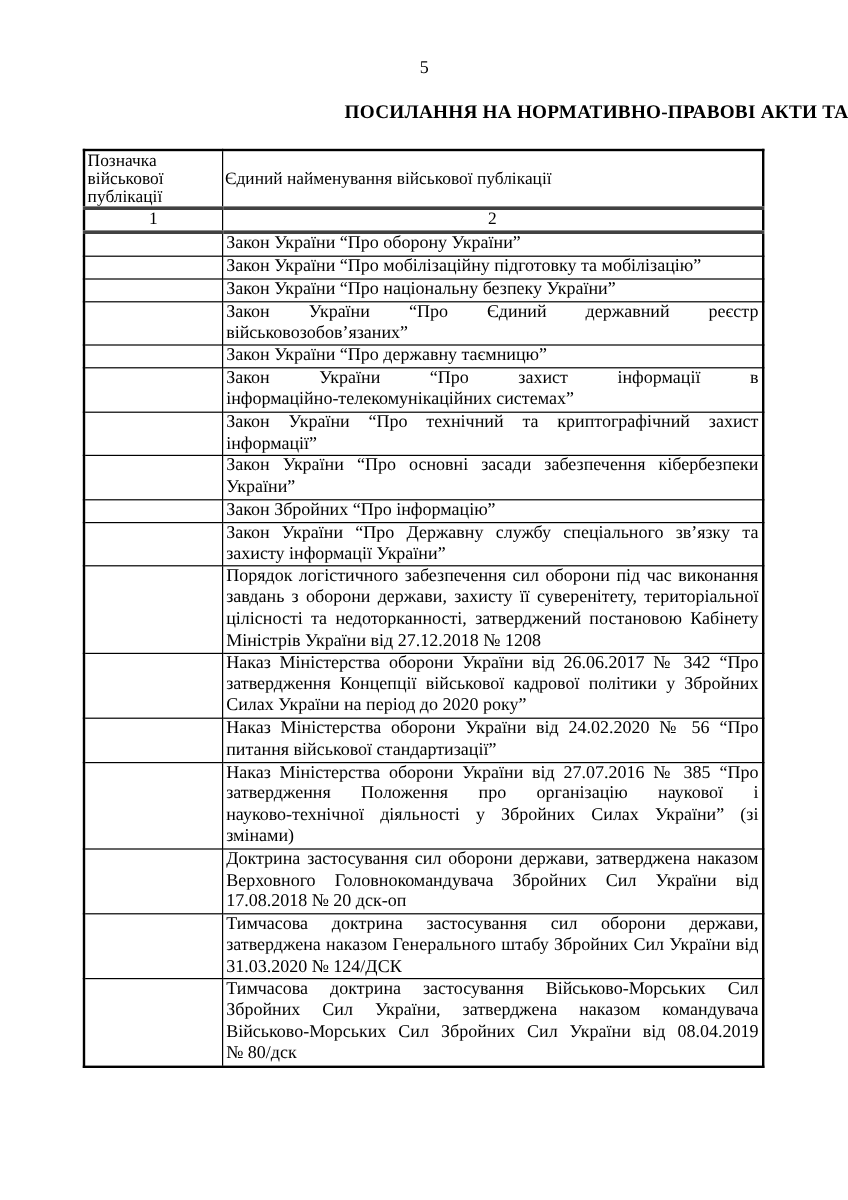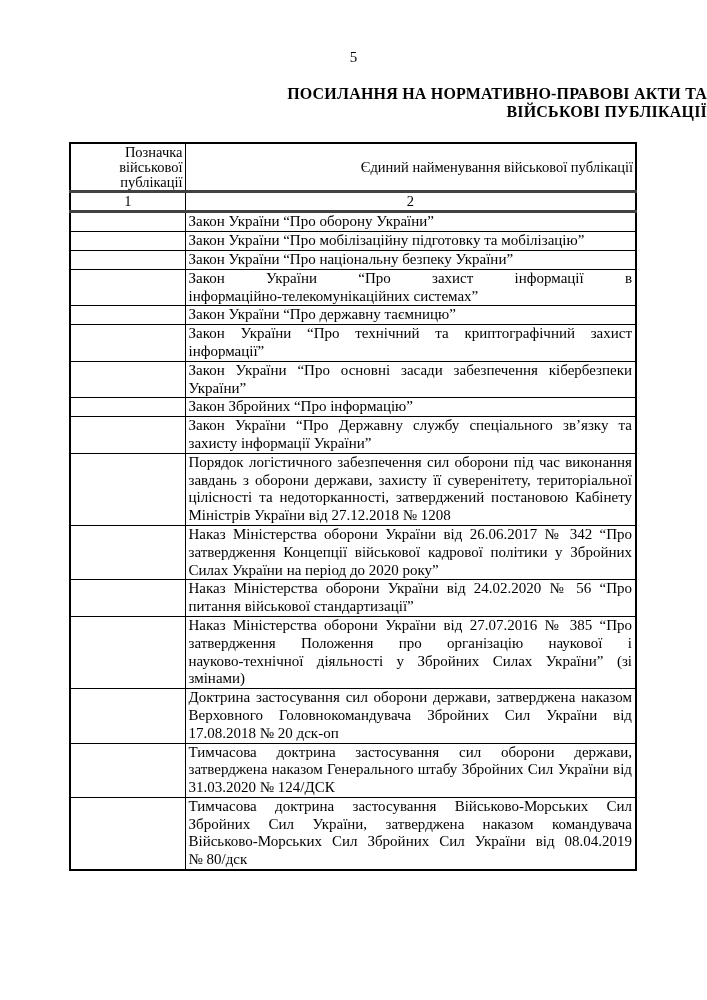--- a/index.html
+++ b/index.html
@@ -45,21 +45,21 @@
 
   .doc-table th,
   .doc-table td {
     border: 1px solid #000000;
     font-weight: normal;
     font-size: 14.5px;
     padding: 0;
     vertical-align: top;
   }
   tr.header-row th {
-    text-align: right;
+    text-align: left;
     vertical-align: middle;
     line-height: 14.8px;
     height: 44px;
     padding: 1px 2px;
     border-bottom: 3px solid var(--sep-color, #414141);
   }
   tr.index-row td {
     text-align: center;
     vertical-align: middle;
     line-height: 17px;
@@ -78,21 +78,20 @@
   }
 </style>
 </head>
 <body>
 
 <div class="page">
   <div class="page-number">5</div>
 
   <h1 class="title">
     <span>ПОСИЛАННЯ НА НОРМАТИВНО-ПРАВОВІ АКТИ ТА</span>
-    <span>ВІЙСЬКОВІ ПУБЛІКАЦІЇ</span>
   </h1>
 
   <table class="doc-table">
     <colgroup>
       <col class="col-mark">
       <col class="col-name">
     </colgroup>
     <thead>
       <tr class="header-row">
         <th>Позначка військової публікації</th>
@@ -111,25 +110,29 @@
         <tr class="data-row">
     <td class="mark-cell"></td>
     <td class="name-cell">Закон України “Про мобілізаційну підготовку та мобілізацію”</td>
   </tr>
         <tr class="data-row">
     <td class="mark-cell"></td>
     <td class="name-cell">Закон України “Про національну безпеку України”</td>
   </tr>
         <tr class="data-row">
     <td class="mark-cell"></td>
-    <td class="name-cell">Закон України “Про захист інформації в інформаційно-⁠телекомунікаційних системах”</td>
+    <td class="name-cell">Закон України “Про Єдиний державний реєстр військовозобов’язаних”</td>
   </tr>
         <tr class="data-row">
     <td class="mark-cell"></td>
     <td class="name-cell">Закон України “Про державну таємницю”</td>
+  </tr>
+        <tr class="data-row">
+    <td class="mark-cell"></td>
+    <td class="name-cell">Закон України “Про захист інформації в інформаційно-⁠телекомунікаційних системах”</td>
   </tr>
         <tr class="data-row">
     <td class="mark-cell"></td>
     <td class="name-cell">Закон України “Про технічний та криптографічний захист інформації”</td>
   </tr>
         <tr class="data-row">
     <td class="mark-cell"></td>
     <td class="name-cell">Закон України “Про основні засади забезпечення кібербезпеки України”</td>
   </tr>
         <tr class="data-row">

